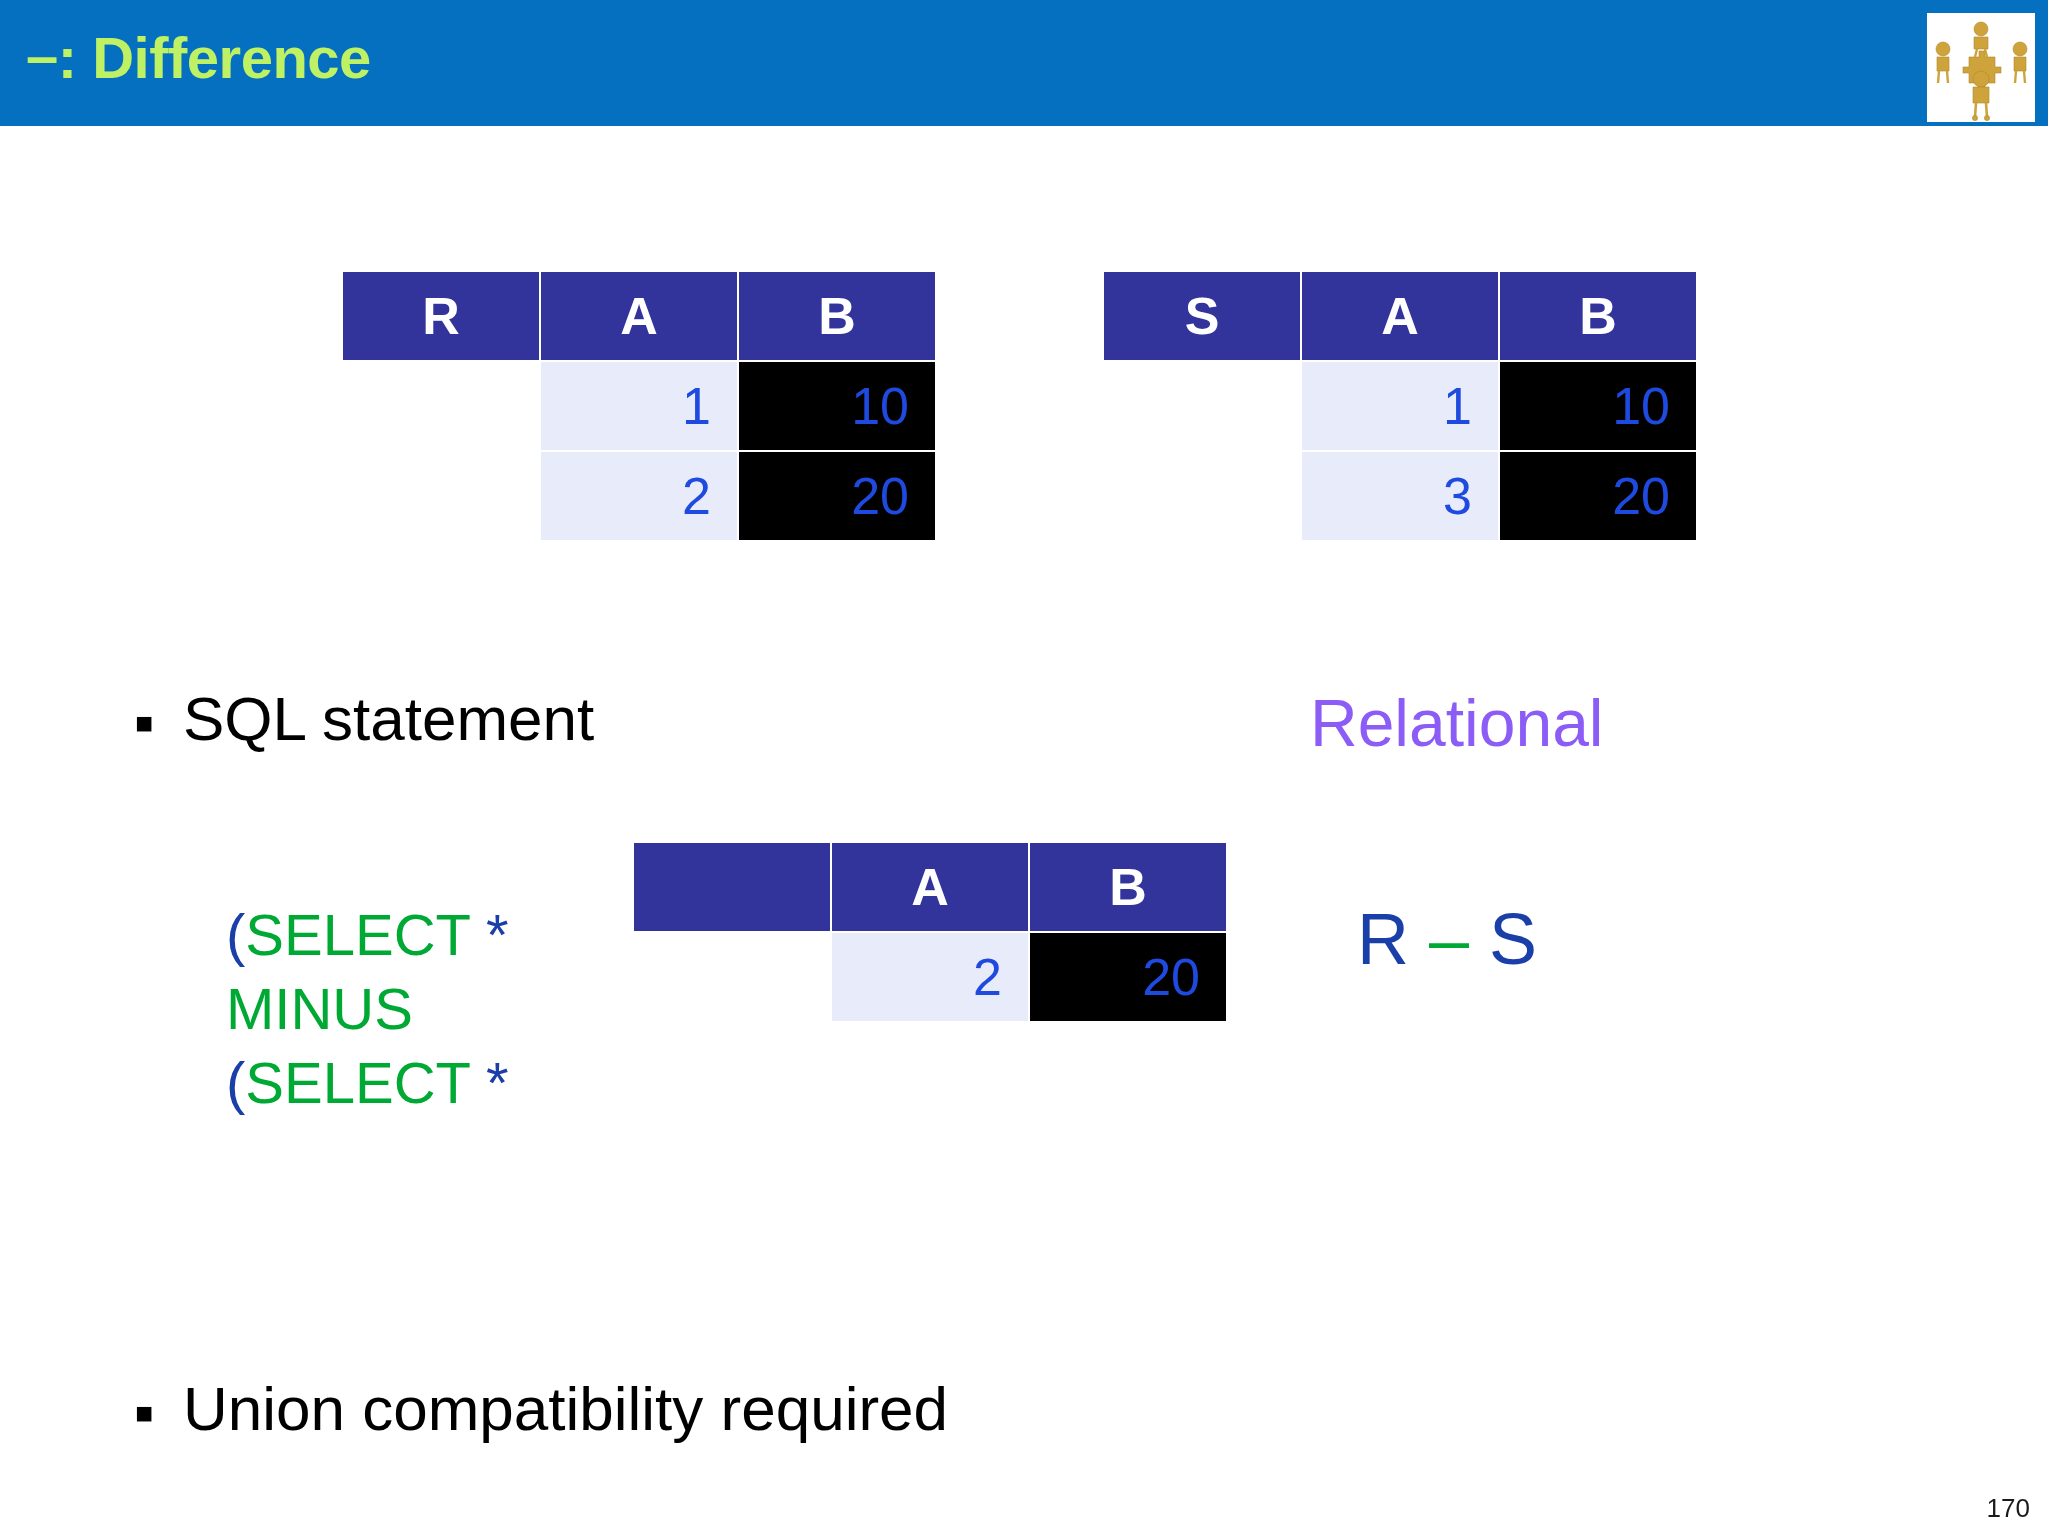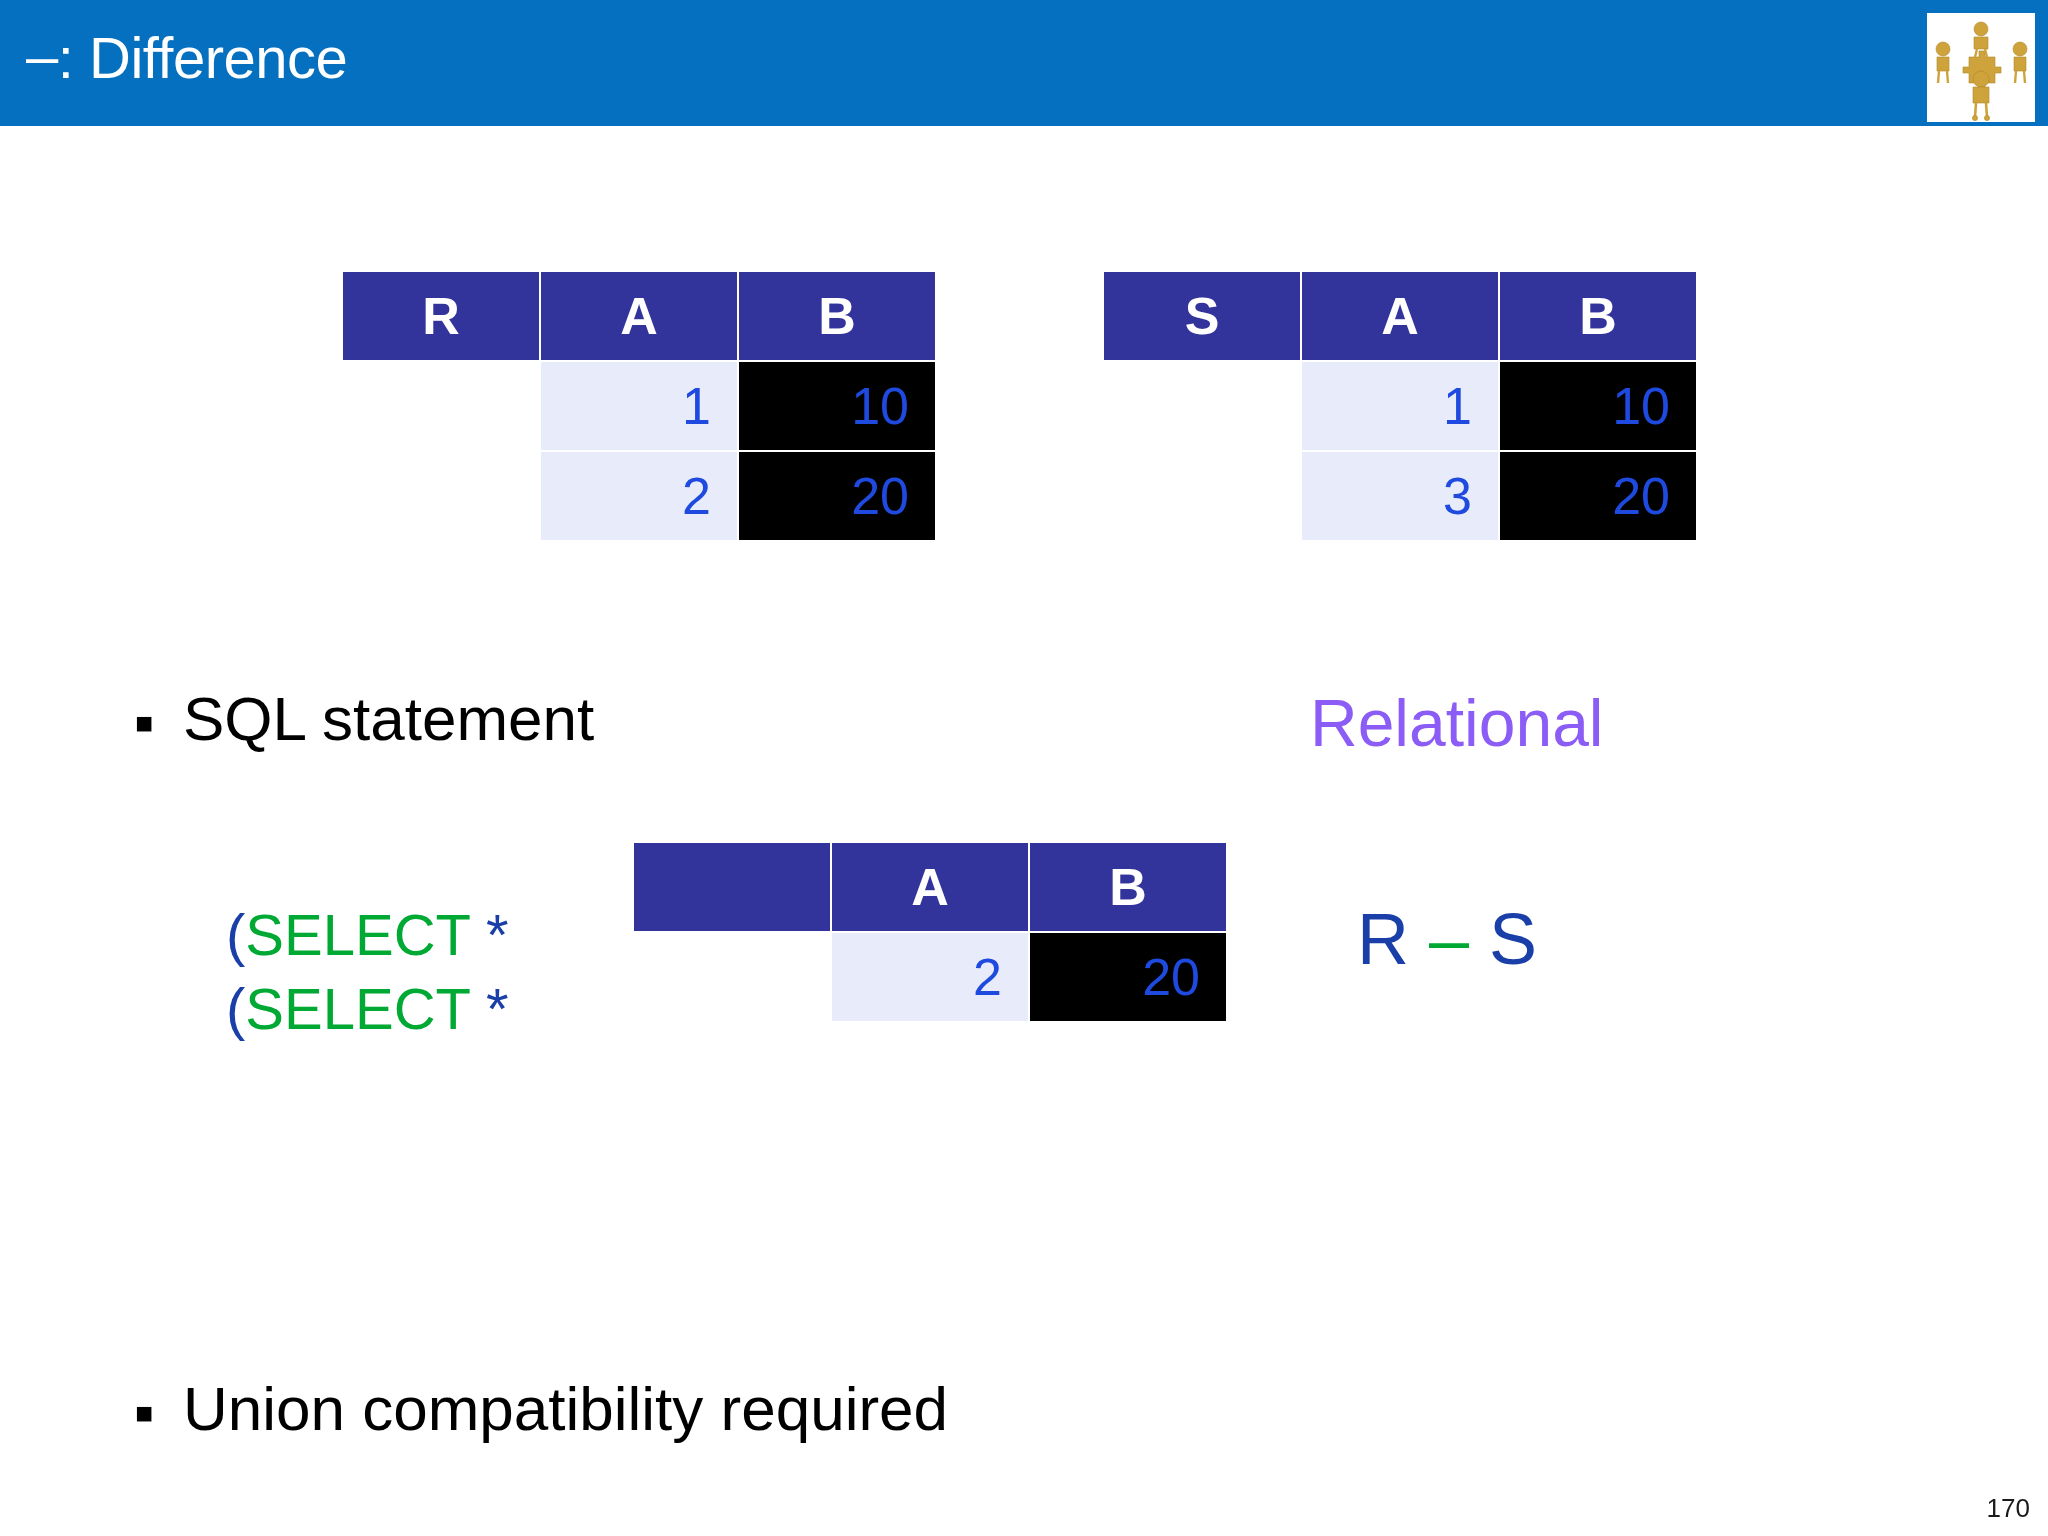--- a/index.html
+++ b/index.html
@@ -21,22 +21,22 @@
     left: 0; top: 0;
     width: 2048px;
     height: 126px;
     background: #0570bf;
   }
   .title-text {
     position: absolute;
     left: 26px;
     top: 24px;
     font-size: 58px;
-    font-weight: normal;
-    color: #ffffff;
+    font-weight: bold;
+    color: #bef264;
     letter-spacing: -0.5px;
     white-space: nowrap;
     font-family: "Liberation Sans", sans-serif;
   }
   .title-dash {
     display: inline-block;
     transform: translateY(-2px);
   }
 
   
@@ -273,20 +273,23 @@
 <div class="bullet-row" id="bullet-sql">
   <span class="bullet-marker">■</span>
   <span class="bullet-text">SQL statement</span>
 </div>
 
 <div class="sub-lines">
   <div style="margin-top:18px;">
     <span class="blue">(</span><span class="kw">SELECT</span><span class="blue"> *</span>
   </div>
   <div>
+    <span class="kw">MINUS</span>
+  </div>
+  <div>
     <span class="blue">(</span><span class="kw">SELECT</span><span class="blue"> *</span>
   </div>
 </div>
 
 <div class="relational">Relational</div>
 <div class="ra-expr">
   <span>R </span><span class="ra-minus">–</span><span> S</span>
 </div>
 
 <div class="bullet-row" id="bullet-union">

